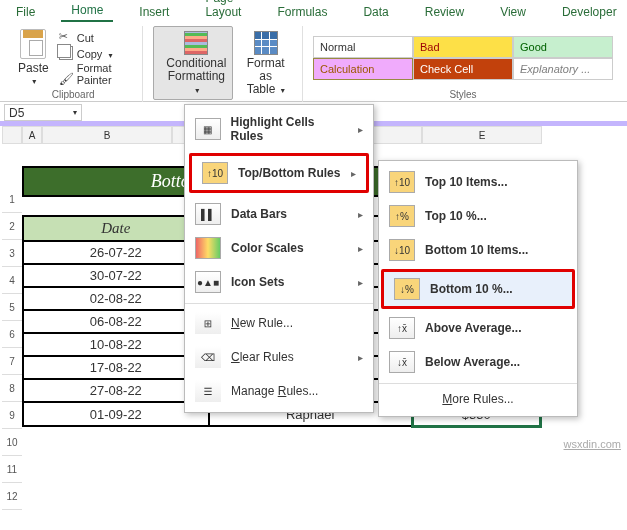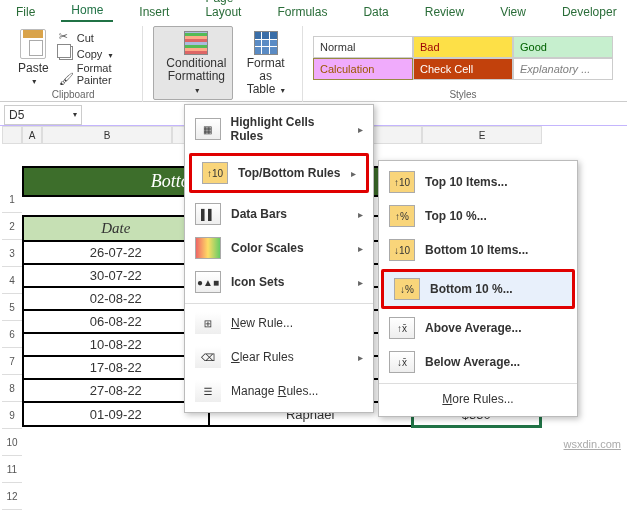--- a/index.html
+++ b/index.html
@@ -46,21 +46,21 @@
   
   .styles-gal{display:grid;grid-template-columns:repeat(3,100px);gap:0;}
   .style-cell{border:1px solid #ccc;padding:4px 6px;font-size:11px;display:flex;align-items:center;height:22px;}
   .sc-normal{background:#fff;}
   .sc-bad{background:#fde047;color:#9c0006;}
   .sc-good{background:#c6efce;color:#006100;}
   .sc-calc{background:#f0abfc;color:#9c5700;border:1px solid #998a42;}
   .sc-check{background:#c2410c;color:#fff;}
   .sc-exp{color:#7f7f7f;font-style:italic;}
   
-  .formula-row{display:flex;align-items:center;height:22px;border-bottom:1px solid #c4b5fd;margin-top:2px;}
+  .formula-row{display:flex;height:22px;border-bottom:5px solid #c4b5fd;margin-top:2px;}
   .name-box{border:1px solid #ccc;width:78px;padding:2px 4px;display:flex;justify-content:space-between;align-items:center;margin-left:4px;}
   .data-table{border-collapse:collapse;margin-left:22px;margin-top:0;width:520px;}
   .data-table td, .data-table th{border:2px solid #000;padding:3px 6px;text-align:center;font-size:13px;height:23px;}
   .title-row td{background:#3d6e2b;color:#fff;font-size:18px;font-family:Georgia,serif;font-style:italic;border:2px solid #000;}
   .header-row td{background:#c6e0b4;font-family:Georgia,serif;font-style:italic;font-size:15px;}
   .gap-row td{border:none;height:20px;}
   .sel-cell{border:3px solid #207245 !important;}
   
   .menu{position:absolute;background:#fff;border:1px solid #bbb;box-shadow:2px 2px 6px rgba(0,0,0,.25);padding:4px 0;z-index:10;}
   .menu-item{display:flex;align-items:center;gap:10px;padding:6px 10px;cursor:pointer;position:relative;min-width:170px;}

